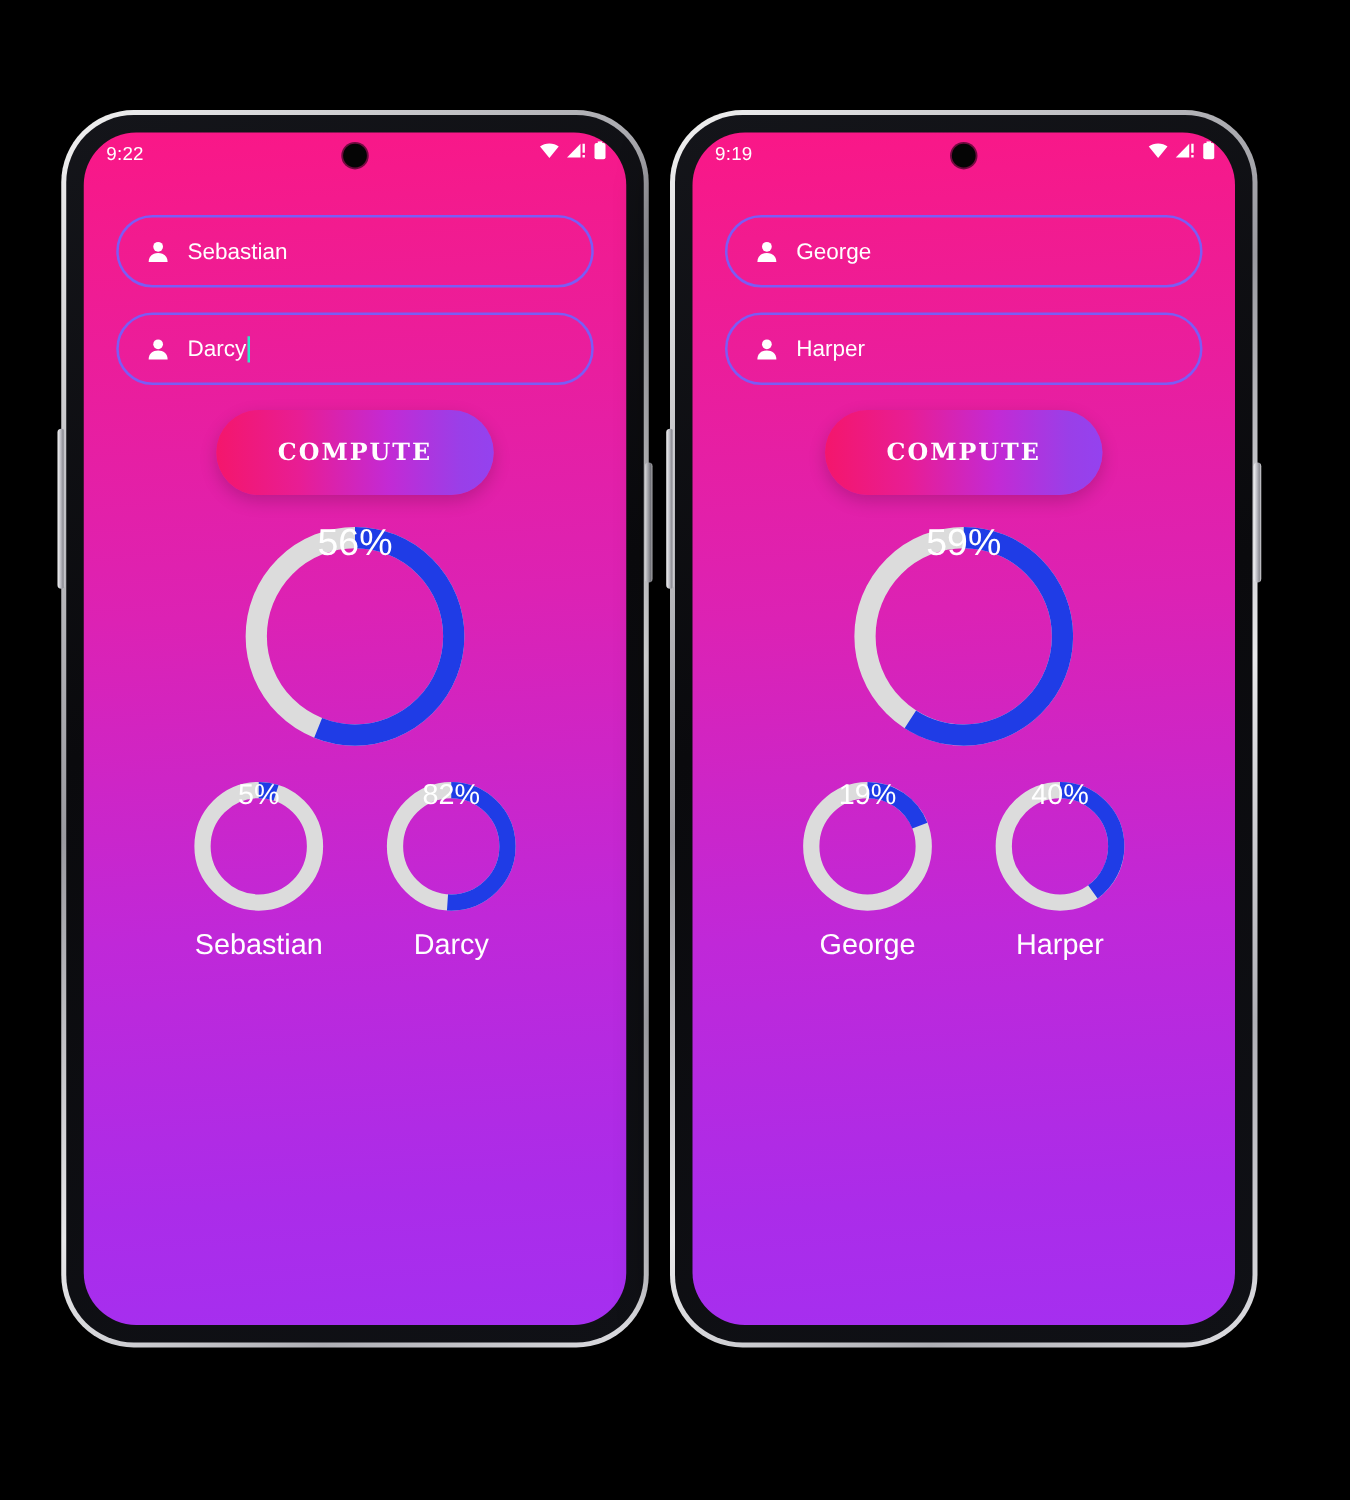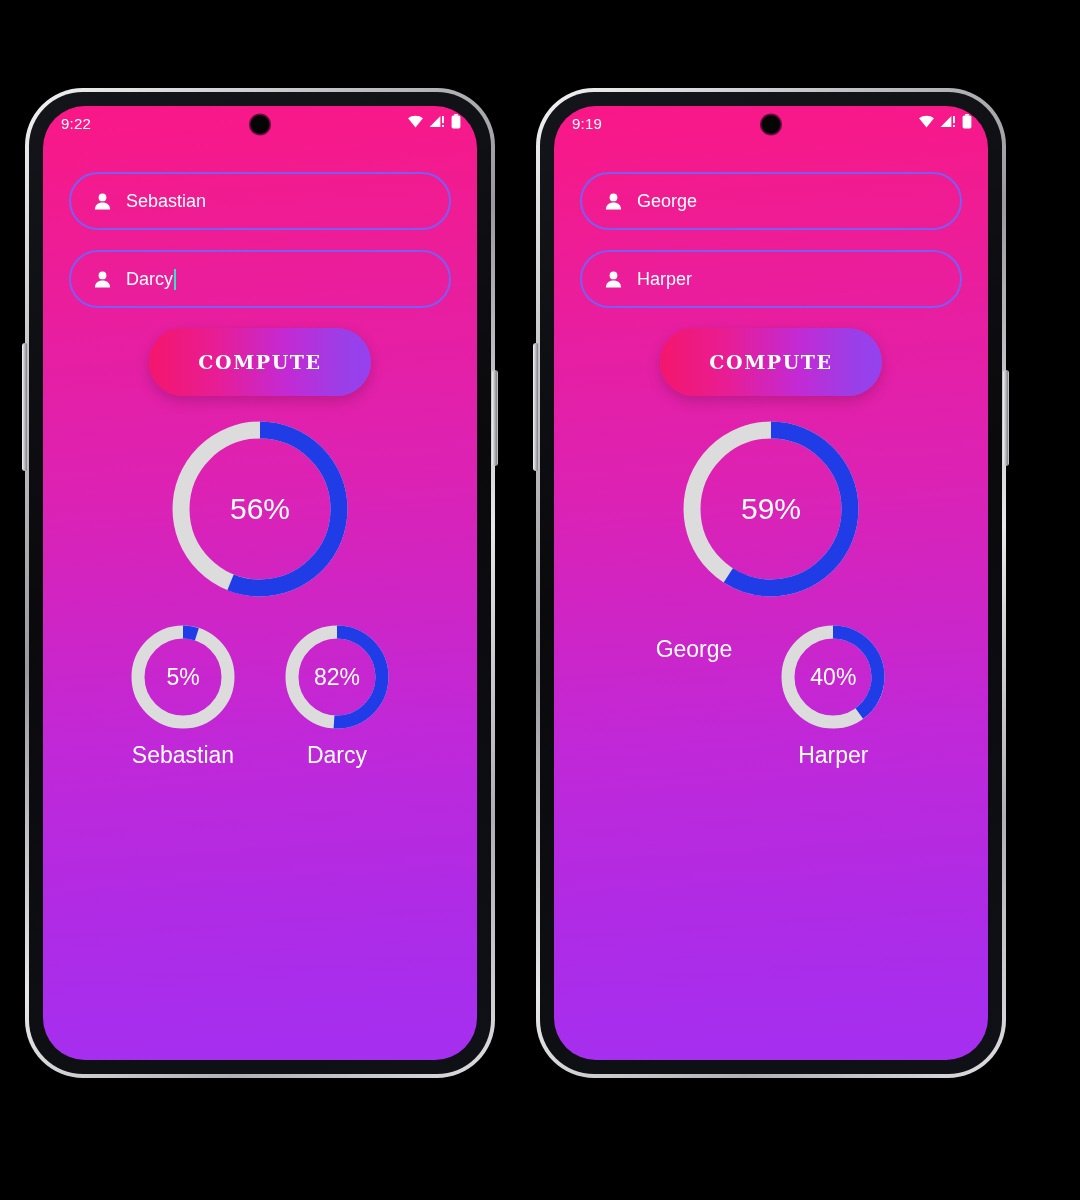--- a/index.html
+++ b/index.html
@@ -2,21 +2,21 @@
 <html><head>
 <meta charset="utf-8">
 <style>
   html,body{margin:0;padding:0;background:#000;}
   body{width:1080px;height:1200px;overflow:hidden;font-family:"Liberation Sans",sans-serif;}
 
   .stage{position:relative;width:1080px;height:1200px;background:#000;}
 
   
   .phone{position:absolute;top:88px;width:470px;height:990px;}
-  .phone.left{left:25px;border-radius:26px;}
+  .phone.left{left:49px;border-radius:26px;}
   .phone.right{left:536px;}
 
   .rim{position:absolute;inset:0;border-radius:58px;
        background:linear-gradient(135deg,#f2f2f2 0%,#c9c9cc 18%,#9a9aa0 40%,#e8e8ea 62%,#b0b0b6 82%,#dedee2 100%);
        box-shadow:0 10px 38px rgba(0,0,0,.85);}
   .bezel{position:absolute;inset:4px;border-radius:54px;
          background:linear-gradient(160deg,#14151a 0%,#0a0a0d 45%,#101116 100%);}
   .screen{position:absolute;left:14px;top:14px;right:14px;bottom:14px;border-radius:42px;overflow:hidden;
           background:linear-gradient(176deg,#fa1787 0%,#f21b8f 9%,#dc22b4 40%,#c028d8 66%,#ab2ce9 88%,#a52ff0 100%);}
 
@@ -48,21 +48,21 @@
   
   .cta-wrap{display:flex;justify-content:center;margin-top:14px;}
   .cta{width:222px;height:68px;border:0;border-radius:34px;cursor:pointer;
        background:linear-gradient(90deg,#f4166c 0%,#e81d94 30%,#c32ad4 62%,#9a3fe8 88%,#9442ef 100%);
        color:#fff;font-size:19px;font-weight:bold;letter-spacing:1.6px;
        font-family:"DejaVu Serif",serif;
        box-shadow:0 5px 14px rgba(0,0,0,.18);}
 
   
   .ring-main{display:flex;justify-content:center;margin-top:24px;}
-  .ring{position:relative;display:flex;align-items:center;justify-content:center;}
+  .ring{position:relative;display:flex;align-items:flex-start;justify-content:center;}
   .ring svg{display:block;transform:rotate(-90deg);}
   .ring .pct{position:absolute;color:#fff;line-height:1;}
   .ring-main .pct{font-size:30px;}
 
   .ring-row{display:flex;justify-content:center;gap:48px;margin-top:26px;}
   .mini{display:flex;flex-direction:column;align-items:center;}
   .mini .pct{font-size:23px;}
   .mini .name{color:#fff;font-size:23px;margin-top:14px;line-height:1;}
 </style>
 </head>
@@ -227,20 +227,27 @@
             <svg width="178" height="178" viewBox="0 0 178 178">
               <circle cx="89" cy="89" r="79" fill="none" stroke="#dcdcdc" stroke-width="17"></circle>
               <circle class="arc" cx="89" cy="89" r="79" fill="none" stroke="#1f3ce6" stroke-width="17" stroke-dasharray="496.37163926718733" stroke-dashoffset="203.5123720995468"></circle>
             </svg>
             <span class="pct">59%</span>
           </div>
         </div>
 
         <div class="ring-row">
           <div class="mini">
+            <div class="ring">
+              <svg width="106" height="106" viewBox="0 0 106 106">
+                <circle cx="53" cy="53" r="45" fill="none" stroke="#dcdcdc" stroke-width="13"></circle>
+                <circle class="arc" cx="53" cy="53" r="45" fill="none" stroke="#1f3ce6" stroke-width="13" stroke-dasharray="282.7433388230814" stroke-dashoffset="229.02210444669595"></circle>
+              </svg>
+              <span class="pct">19%</span>
+            </div>
             <span class="name">George</span>
           </div>
           <div class="mini">
             <div class="ring">
               <svg width="106" height="106" viewBox="0 0 106 106">
                 <circle cx="53" cy="53" r="45" fill="none" stroke="#dcdcdc" stroke-width="13"></circle>
                 <circle class="arc" cx="53" cy="53" r="45" fill="none" stroke="#1f3ce6" stroke-width="13" stroke-dasharray="282.7433388230814" stroke-dashoffset="169.64600329384882"></circle>
               </svg>
               <span class="pct">40%</span>
             </div>

